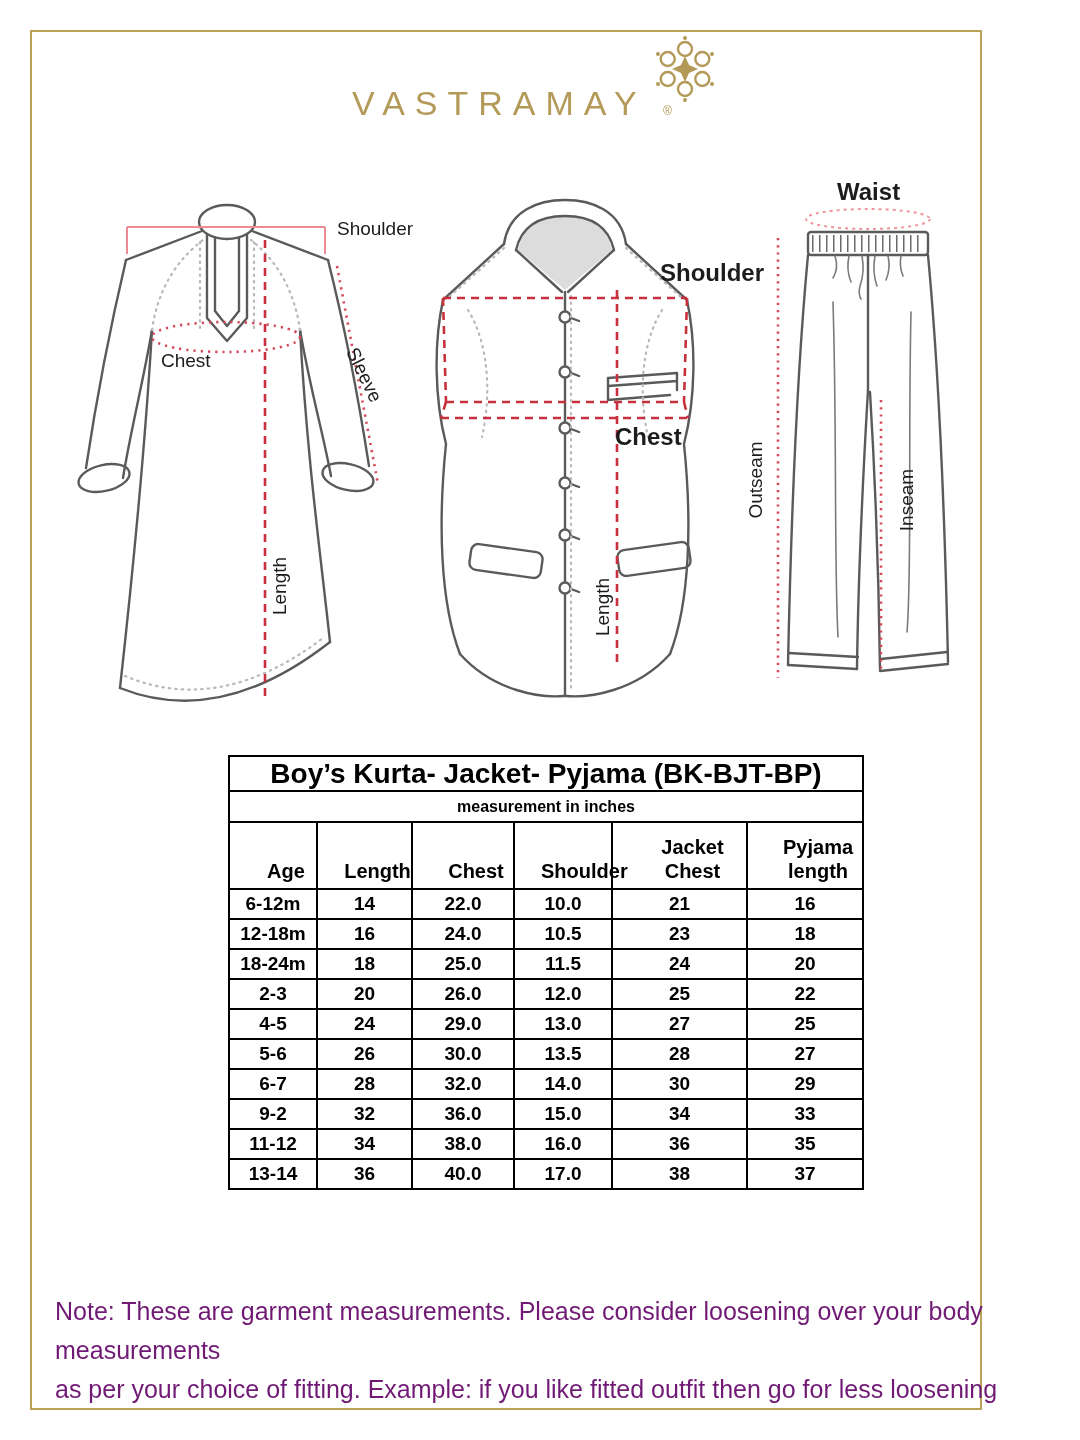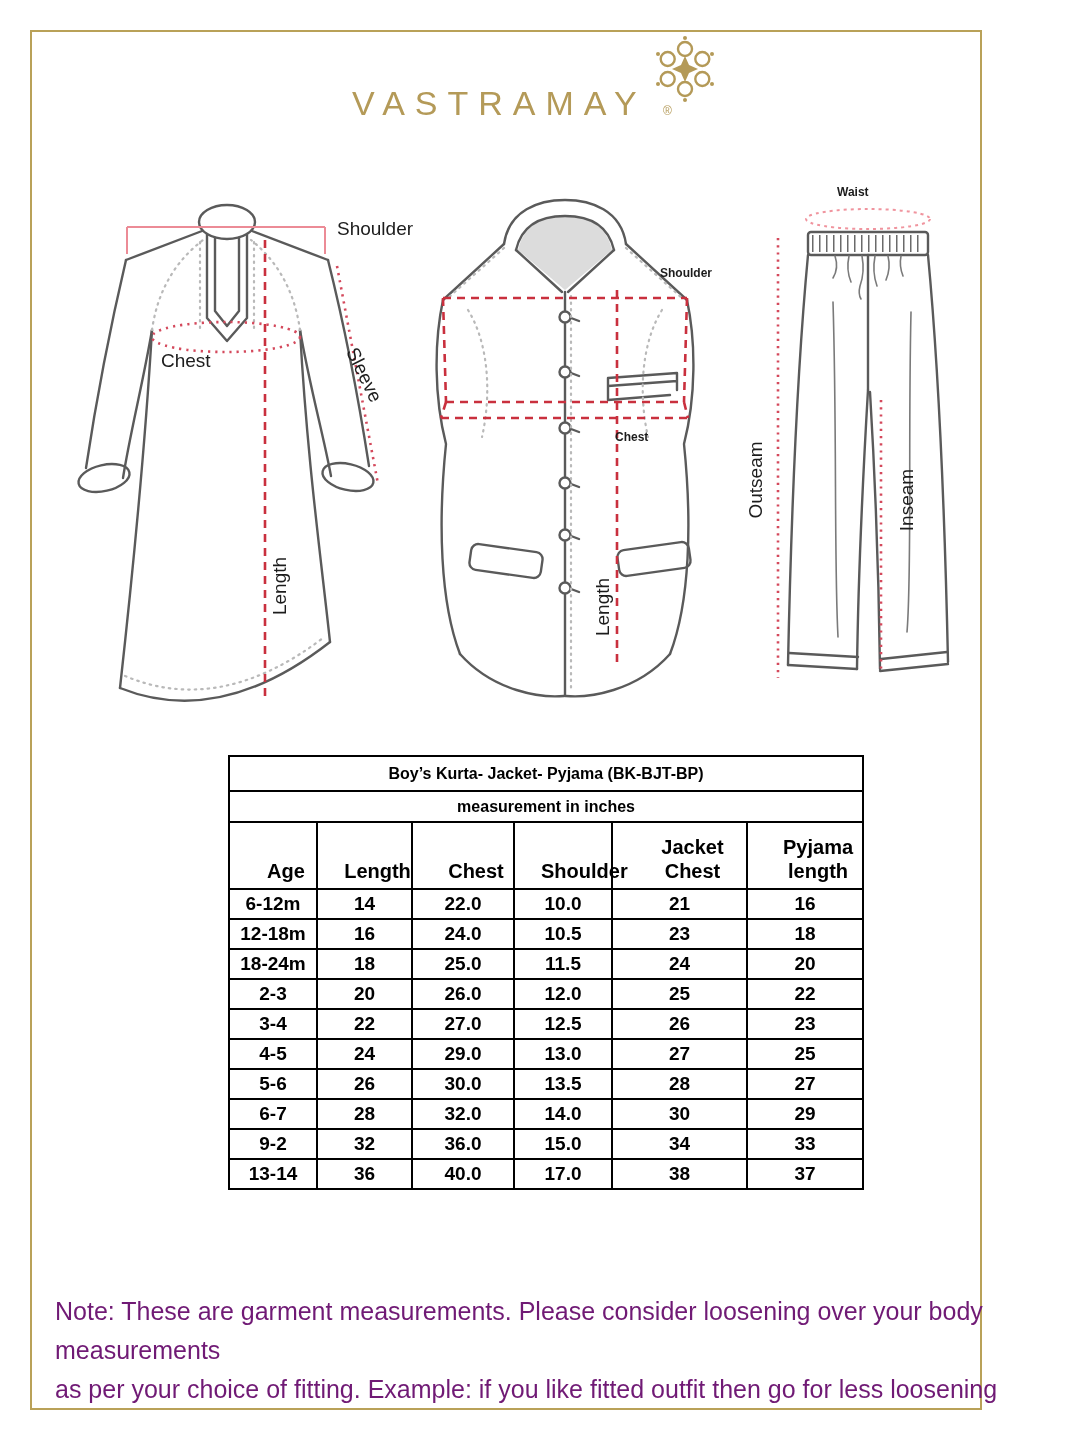--- a/index.html
+++ b/index.html
@@ -13,30 +13,30 @@
         color:#b49a58;font-weight:400;white-space:nowrap;}
   .brand-reg{position:absolute;left:663px;top:104px;font-size:12px;color:#b49a58;}
   .brand-ornament{position:absolute;left:650px;top:34px;}
 
   
   .diagram{position:absolute;}
   .dg-kurta{left:55px;top:178px;width:370px;height:560px;}
   .dg-jacket{left:432px;top:192px;width:340px;height:520px;}
   .dg-pyjama{left:735px;top:172px;width:330px;height:545px;}
   .dlabel{position:absolute;font-size:19px;color:#1c1c1c;white-space:nowrap;line-height:22px;}
-  .dlabel.b{font-weight:bold;font-size:12px;}
+  .dlabel.b{font-weight:bold;font-size:24px;}
   .vlabel{width:92px;text-align:center;transform:rotate(-90deg);}
   .slant{transform:rotate(64deg);transform-origin:left top;}
 
   
   .size-table{position:absolute;left:228px;top:755px;width:634px;border-collapse:collapse;
         table-layout:fixed;}
   .size-table td,.size-table th{border:2px solid #000;text-align:center;vertical-align:middle;
         font-weight:bold;color:#000;padding:0;}
-  .size-table .t-title{height:33px;font-size:16px;}
+  .size-table .t-title{height:33px;font-size:28px;}
   .size-table .t-sub{height:29px;font-size:16px;}
   .size-table thead th.colhead{height:60px;font-size:20px;vertical-align:bottom;
         padding-bottom:5px;line-height:24px;padding-left:26px;}
   .size-table tbody td{height:28px;font-size:19px;}
   .c0{width:88px}.c1{width:95px}.c2{width:102px}.c3{width:98px}.c4{width:135px}.c5{width:116px}
 
   
   .note{position:absolute;left:55px;top:1292px;width:968px;text-align:left;
         font-size:25px;line-height:39px;color:#701a75;}
 
@@ -271,28 +271,20 @@
         </tr>
         <tr>
           <td>2-3</td>
           <td>20</td>
           <td>26.0</td>
           <td>12.0</td>
           <td>25</td>
           <td>22</td>
         </tr>
         <tr>
-          <td>3-4</td>
-          <td>22</td>
-          <td>27.0</td>
-          <td>12.5</td>
-          <td>26</td>
-          <td>23</td>
-        </tr>
-        <tr>
           <td>4-5</td>
           <td>24</td>
           <td>29.0</td>
           <td>13.0</td>
           <td>27</td>
           <td>25</td>
         </tr>
         <tr>
           <td>5-6</td>
           <td>26</td>
@@ -311,20 +303,28 @@
         </tr>
         <tr>
           <td>9-2</td>
           <td>32</td>
           <td>36.0</td>
           <td>15.0</td>
           <td>34</td>
           <td>33</td>
         </tr>
         <tr>
+          <td>11-12</td>
+          <td>34</td>
+          <td>38.0</td>
+          <td>16.0</td>
+          <td>36</td>
+          <td>35</td>
+        </tr>
+        <tr>
           <td>13-14</td>
           <td>36</td>
           <td>40.0</td>
           <td>17.0</td>
           <td>38</td>
           <td>37</td>
         </tr>
       </tbody>
   </table>
 

